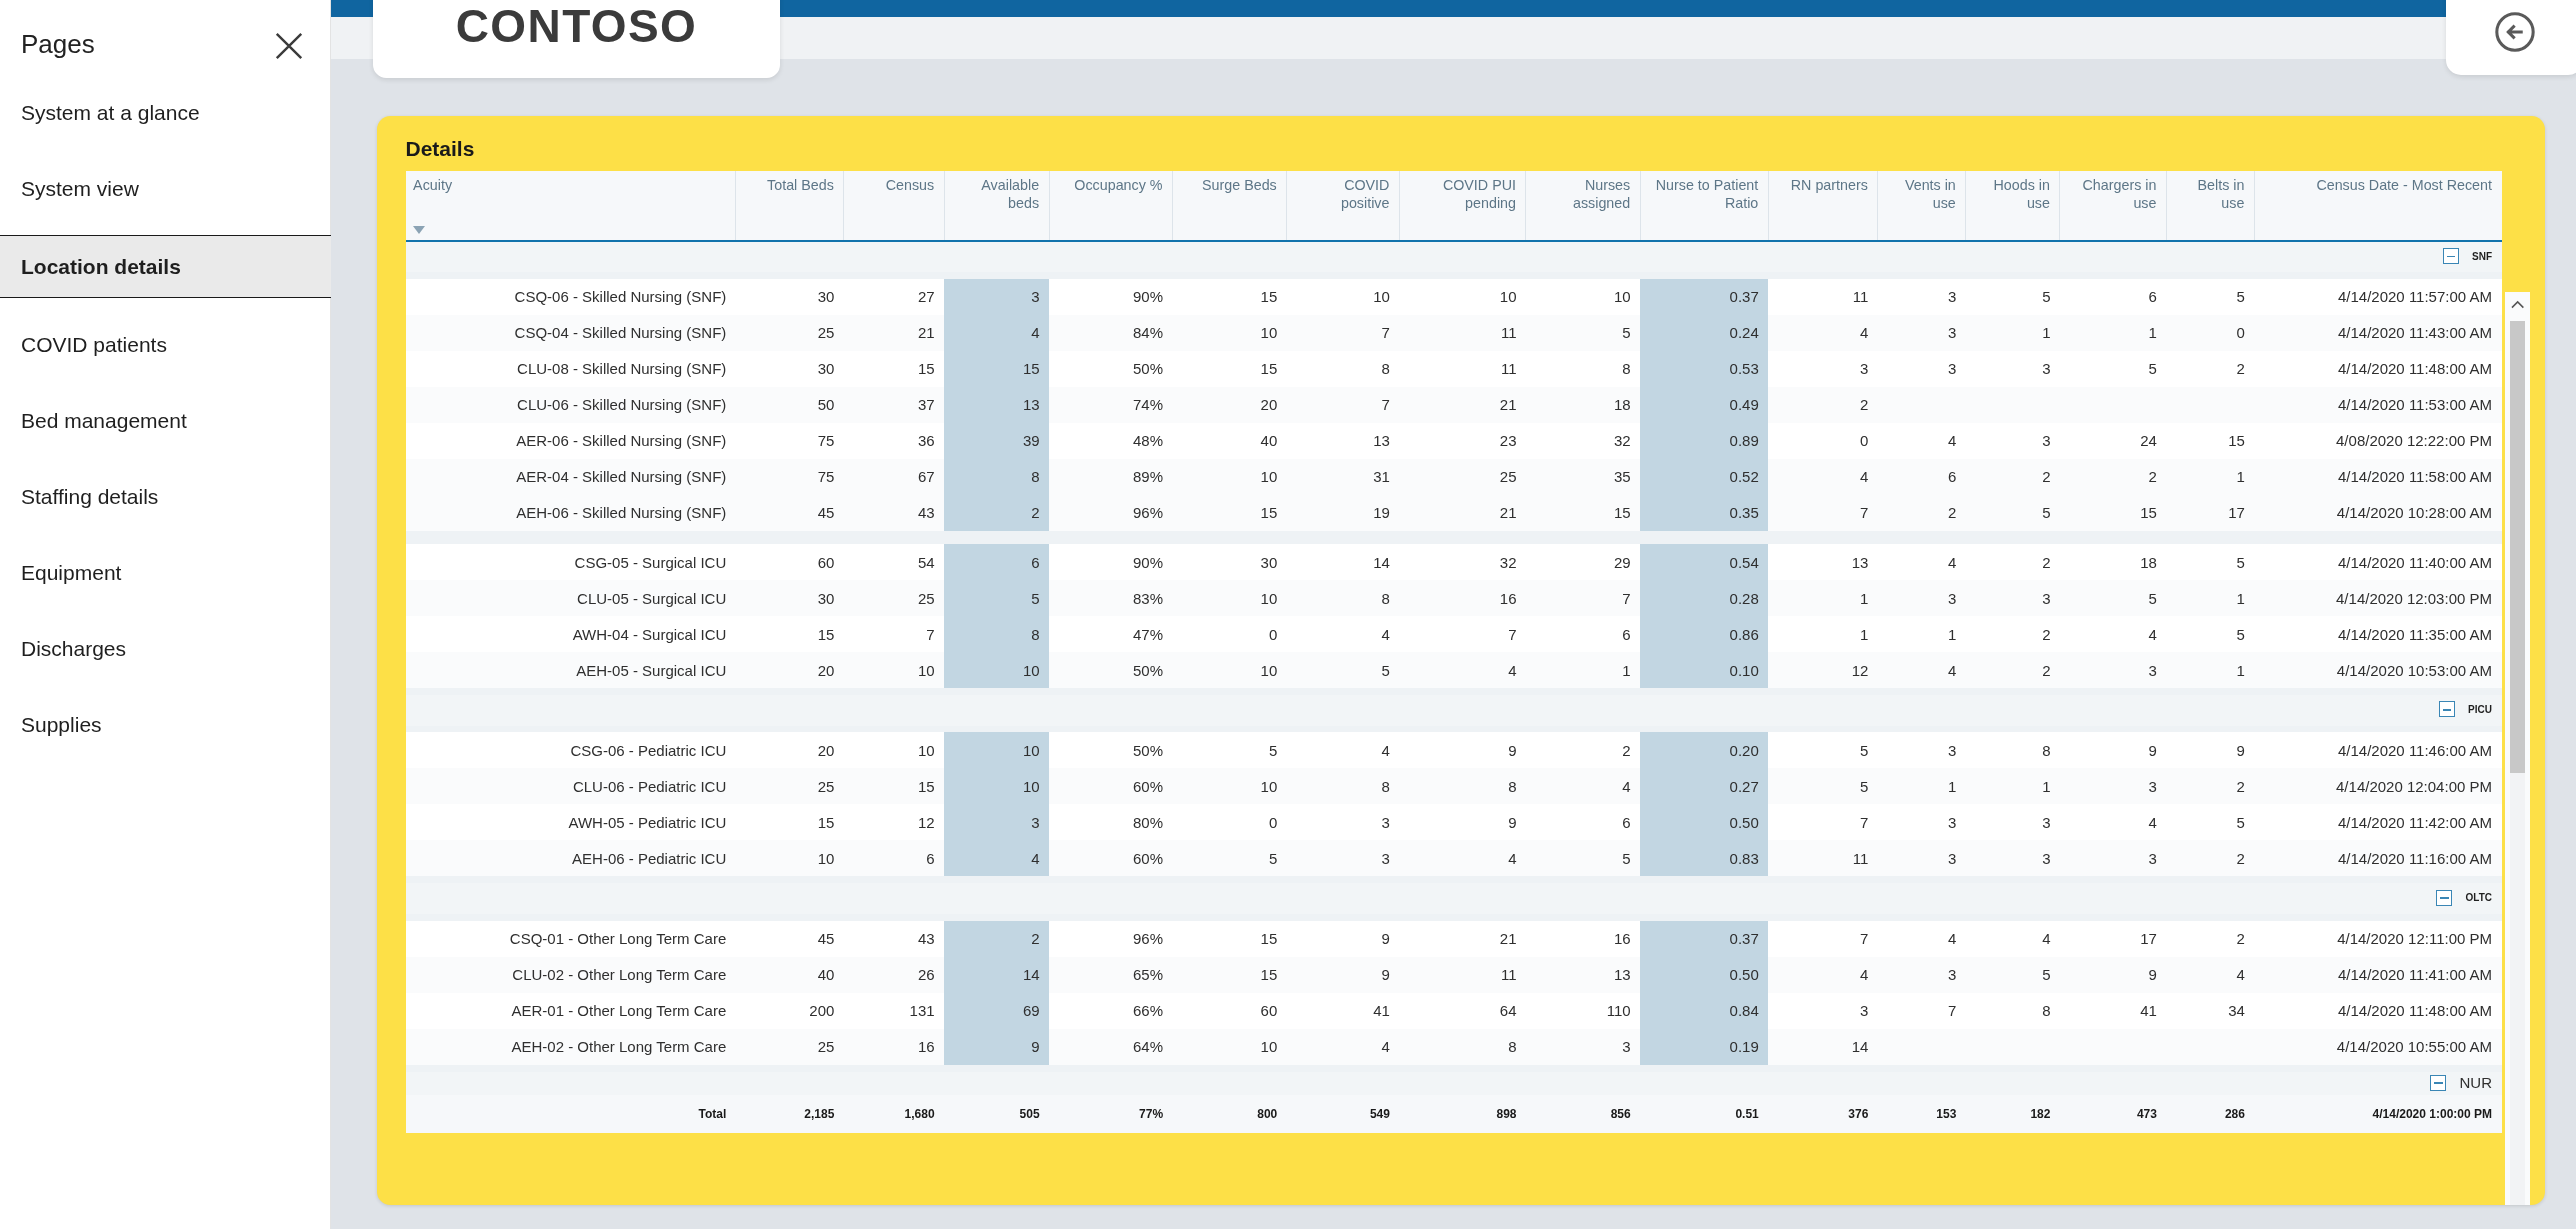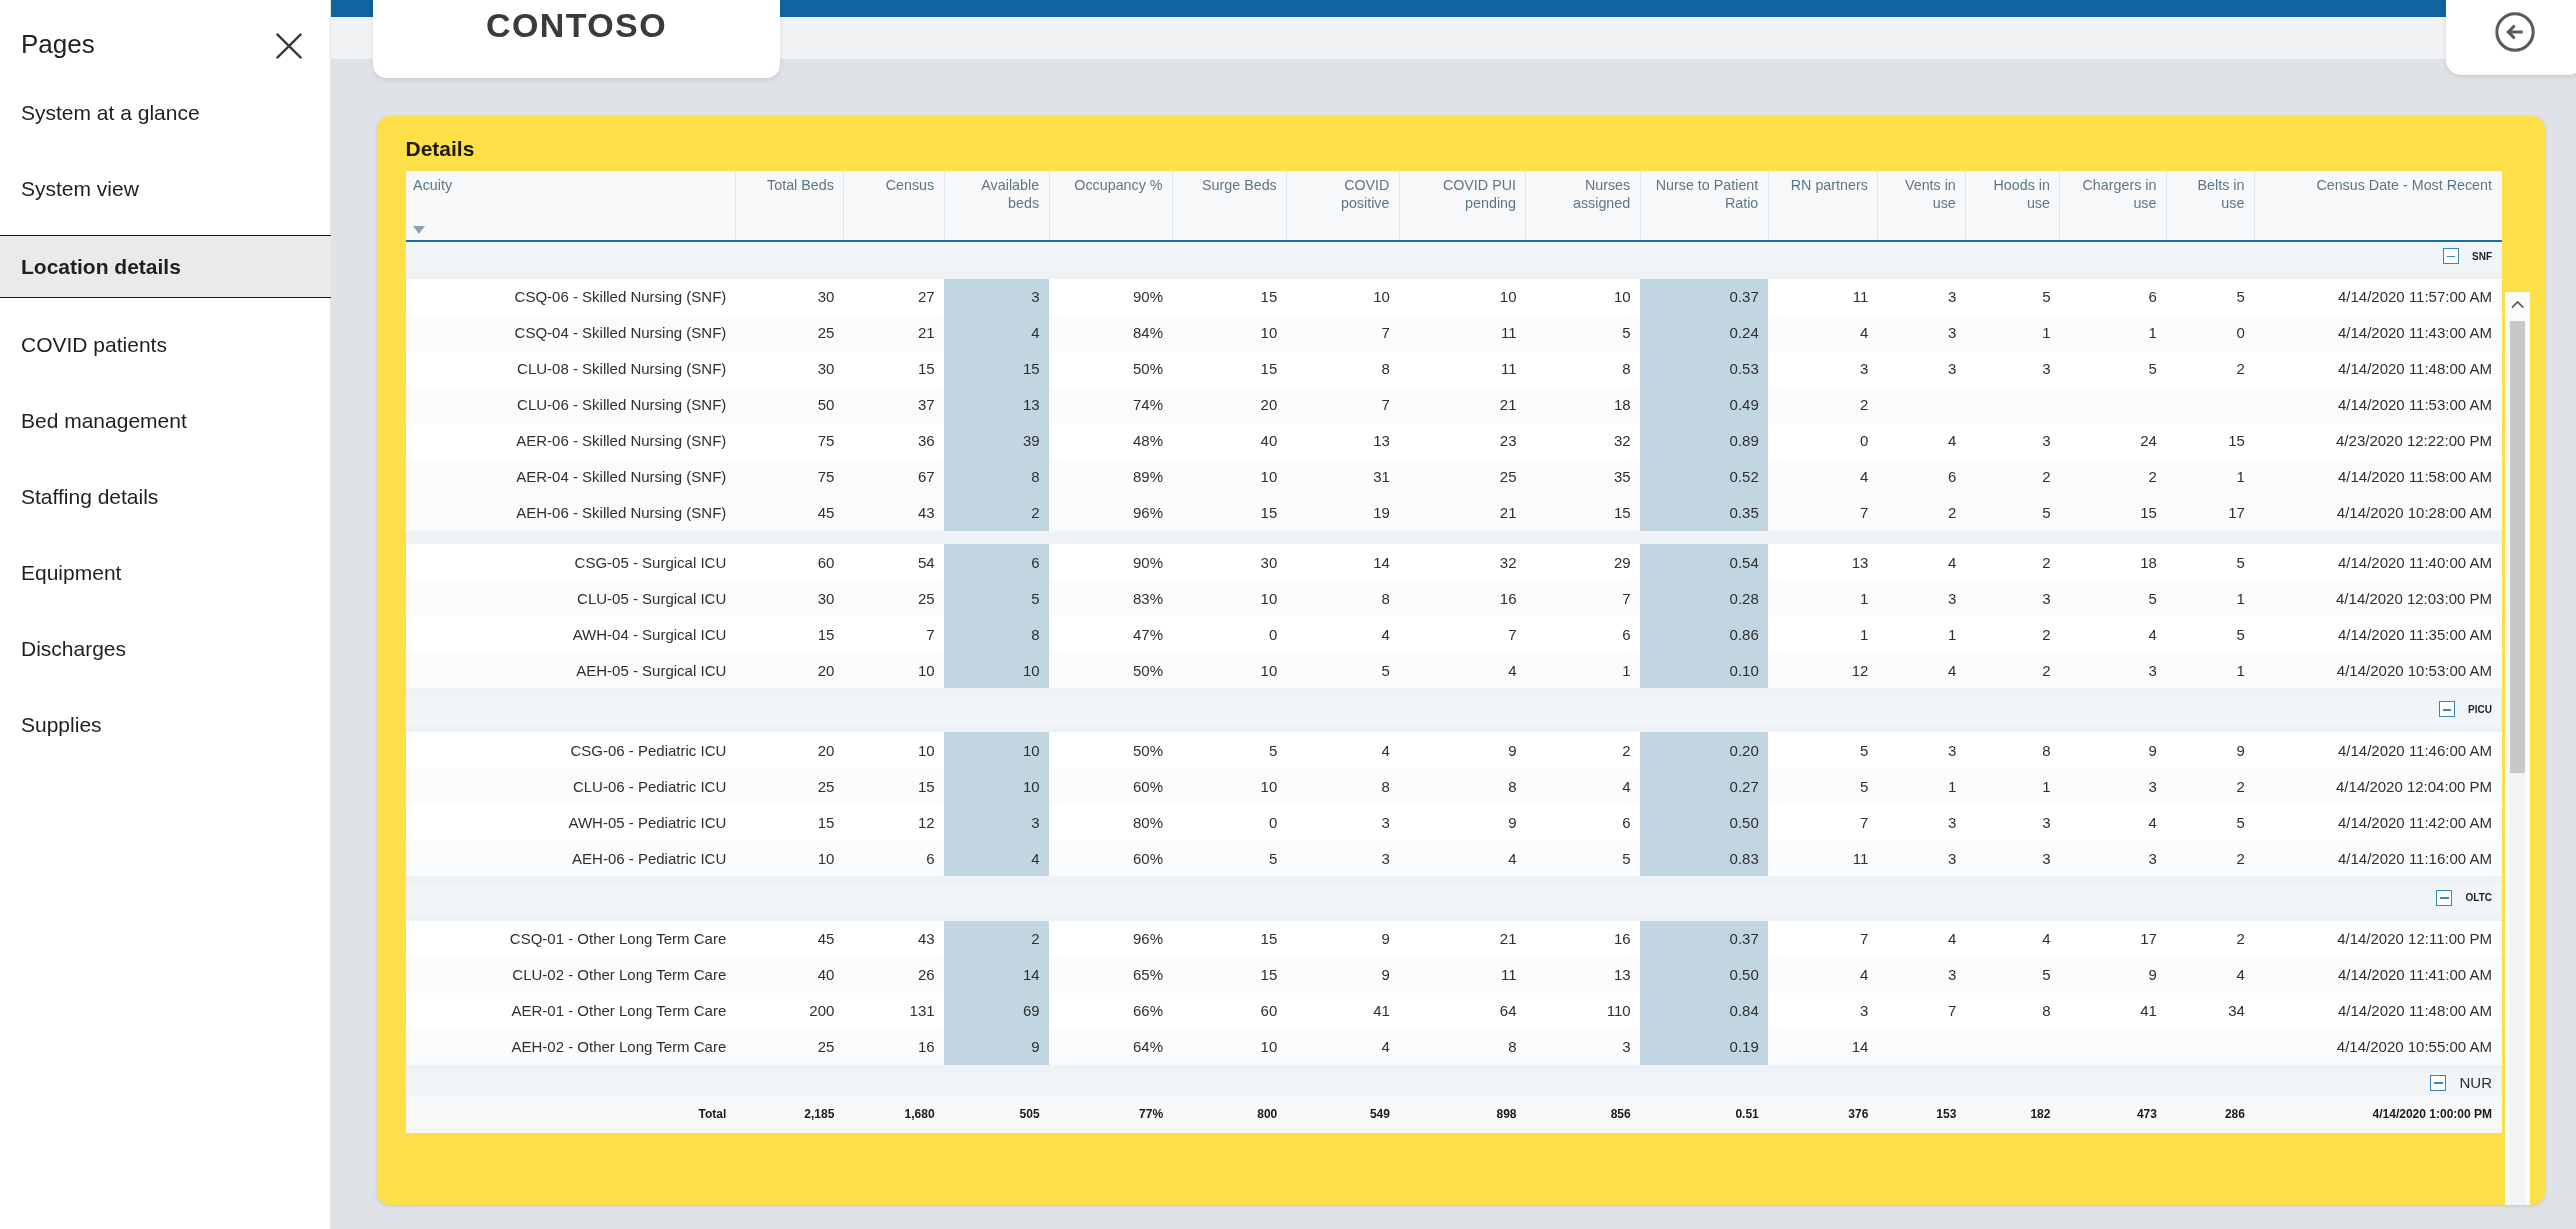--- a/index.html
+++ b/index.html
@@ -28,21 +28,21 @@
     position: absolute; left: 776px; top: 0; width: 1800px; height: 17px;
     background: #1065a0;
   }
   .logo-card {
     position: absolute; left: 373px; top: -27px; width: 407px; height: 105px;
     background: #ffffff; border-radius: 13.3px;
     box-shadow: 0 1.9px 4.8px rgba(0,0,0,.10);
     display: flex; align-items: center; justify-content: center;
   }
   .logo-text {
-    font-size: 34px; font-weight: bold; color: #3b3b3b; letter-spacing: 1.4px;
+    font-size: 46px; font-weight: bold; color: #3b3b3b; letter-spacing: 1.4px;
   }
   .back-card {
     position: absolute; left: 2446px; top: -30px; width: 137px; height: 105px;
     background: #ffffff; border-radius: 15px;
     box-shadow: 0 1.9px 4.8px rgba(0,0,0,.10);
     display: flex; align-items: center; justify-content: center;
     padding-top: 19px;
   }
   .back-icon svg { display:block; }
 
@@ -357,21 +357,21 @@
               <td class="">40</td>
               <td class="">13</td>
               <td class="">23</td>
               <td class="">32</td>
               <td class="highlight">0.89</td>
               <td class="">0</td>
               <td class="">4</td>
               <td class="">3</td>
               <td class="">24</td>
               <td class="">15</td>
-              <td class="datecol">4/23/2020 12:22:00 PM</td>
+              <td class="datecol">4/08/2020 12:22:00 PM</td>
             </tr>
             <tr class="datarow alt">
               <td class="acuity-cell">AER-04 - Skilled Nursing (SNF)</td>
               <td class="">75</td>
               <td class="">67</td>
               <td class="highlight">8</td>
               <td class="red">89%</td>
               <td class="">10</td>
               <td class="">31</td>
               <td class="">25</td>

